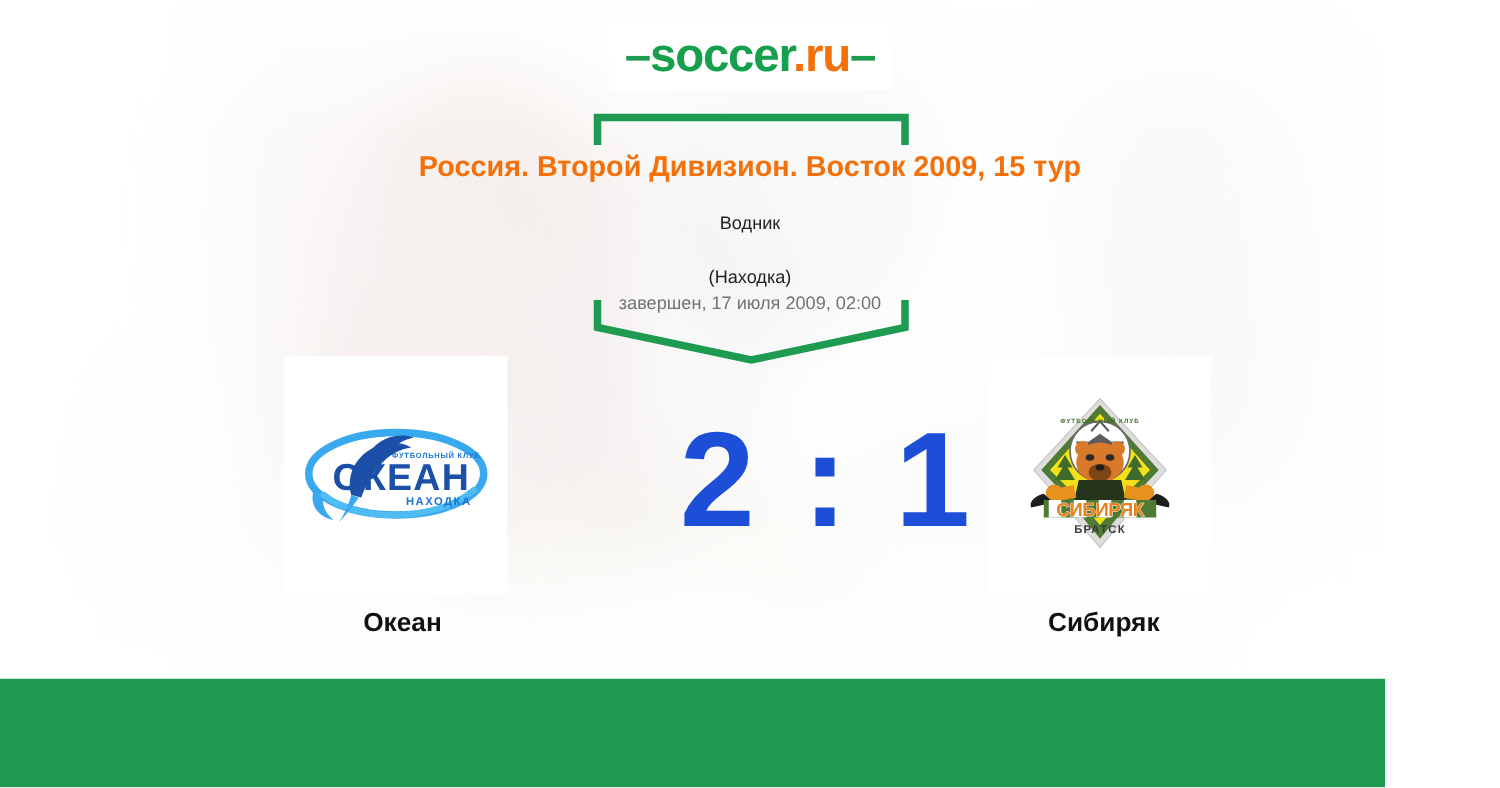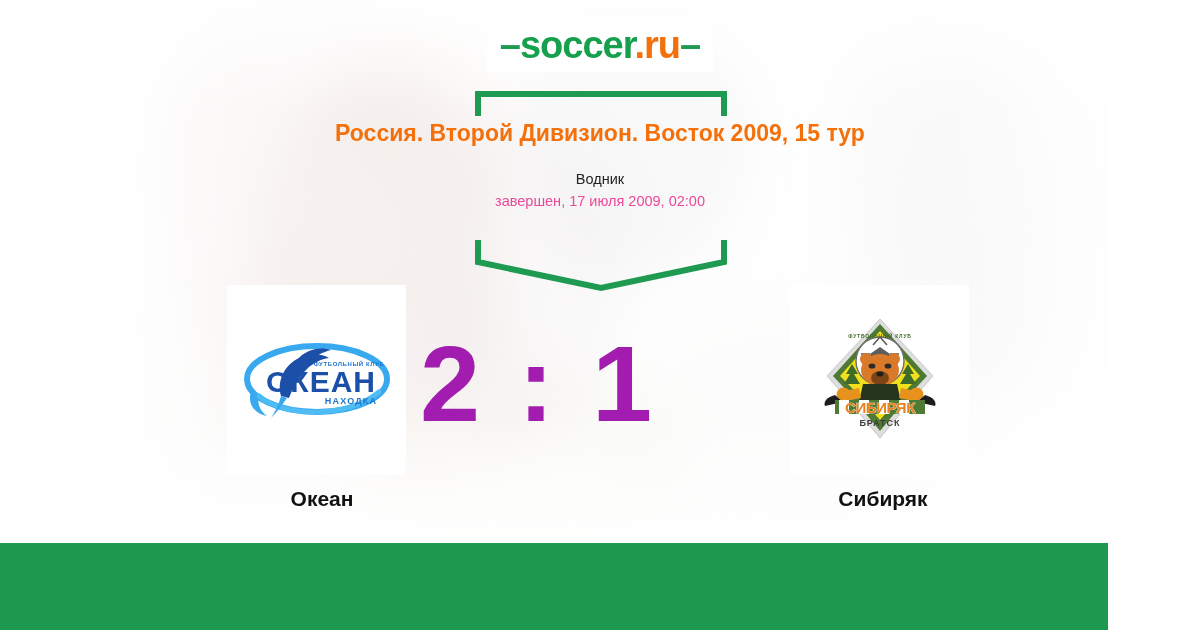--- a/index.html
+++ b/index.html
@@ -105,21 +105,21 @@
     line-height: 1.32;
     margin: 10px;
   }
   .venue {
     color: #222222;
     font-size: 14.5px;
     line-height: 1.48;
     margin: 21px 0 0 0;
   }
   .status {
-    color: #ec4899;
+    color: #737373;
     font-size: 14.5px;
     line-height: 1.48;
     margin: 0;
   }
 
   
   .crest-box {
     position: absolute;
     background: #ffffff;
     display: flex;
@@ -139,22 +139,22 @@
     color: #111111;
   }
   .team-name.home { left: 192px; }
   .team-name.away { left: 753px; }
 
   .score {
     position: absolute;
     left: 420px;
     top: 330px;
     width: 360px;
-    text-align: left;
-    color: #a21caf;
+    text-align: right;
+    color: #1d4ed8;
     font-size: 108px;
     font-weight: bold;
     line-height: 1;
     letter-spacing: 4px;
   }
 
   
   .footer-band {
     position: absolute;
     left: 0;
@@ -192,20 +192,21 @@
   </div>
 
   <svg class="bracket" viewBox="0 0 262 208">
     <path d="M8 28 L8 6 L254 6 L254 28" fill="none" stroke="#1e9a51" stroke-width="6"></path>
     <path d="M8 152 L8 174 L131 200 L254 174 L254 152" fill="none" stroke="#1e9a51" stroke-width="6" stroke-linejoin="miter"></path>
   </svg>
 
   <div class="meta">
     <div class="competition">Россия. Второй Дивизион. Восток 2009, 15 тур</div>
     <div class="venue">Водник</div>
+    <div class="venue">(Находка)</div>
     <div class="status">завершен, 17 июля 2009, 02:00</div>
   </div>
 
   <div class="crest-box crest-home">
     <svg width="160" height="92" viewBox="0 0 160 92">
 
       <ellipse cx="80" cy="45" rx="70" ry="33" fill="none" stroke="#39a9ef" stroke-width="6"></ellipse>
       <path d="M14 58 C10 70 18 80 30 82 C22 76 20 68 22 60 Z" fill="#39a9ef"></path>
       <path d="M22 62 C48 84 112 84 142 58" fill="none" stroke="#4fbcf4" stroke-width="5" stroke-linecap="round"></path>
 

